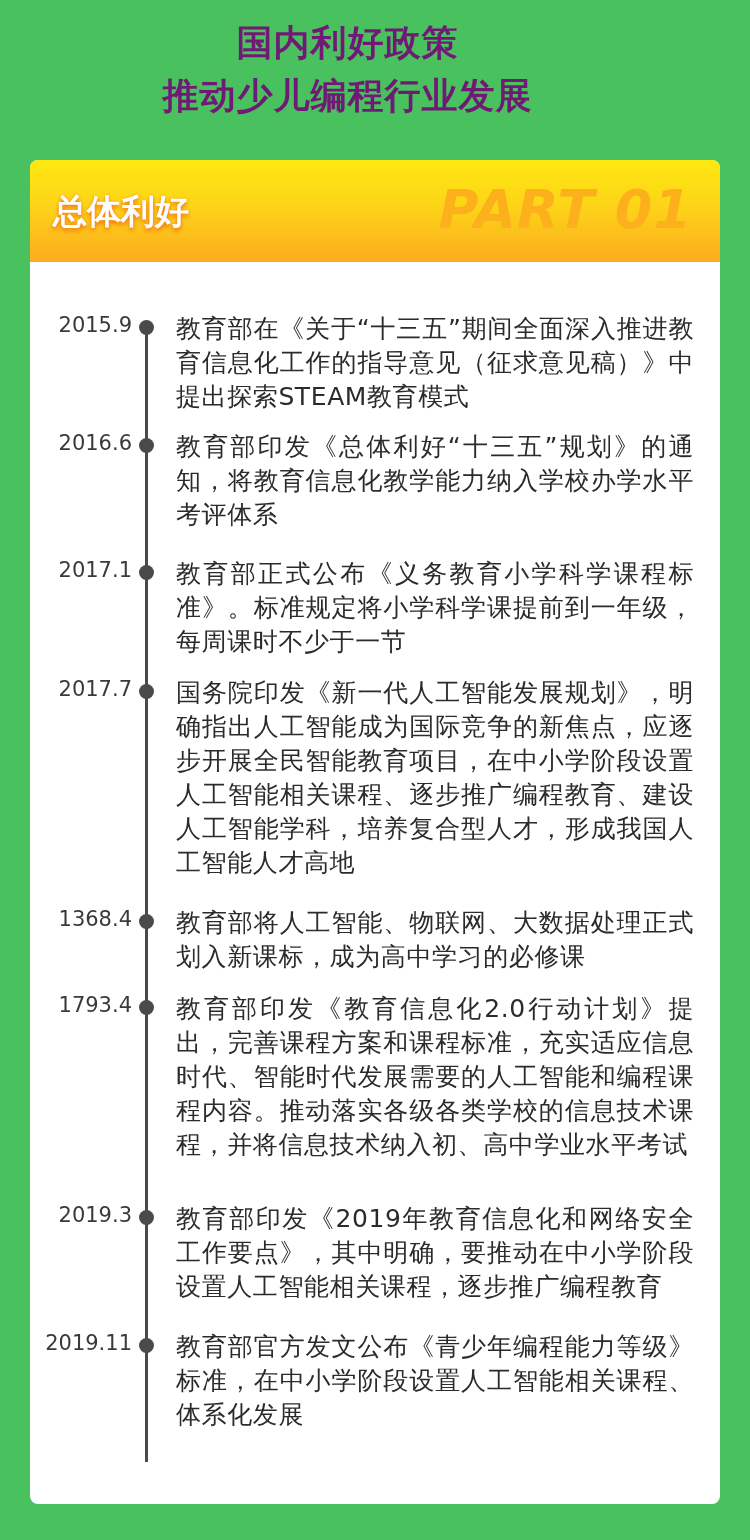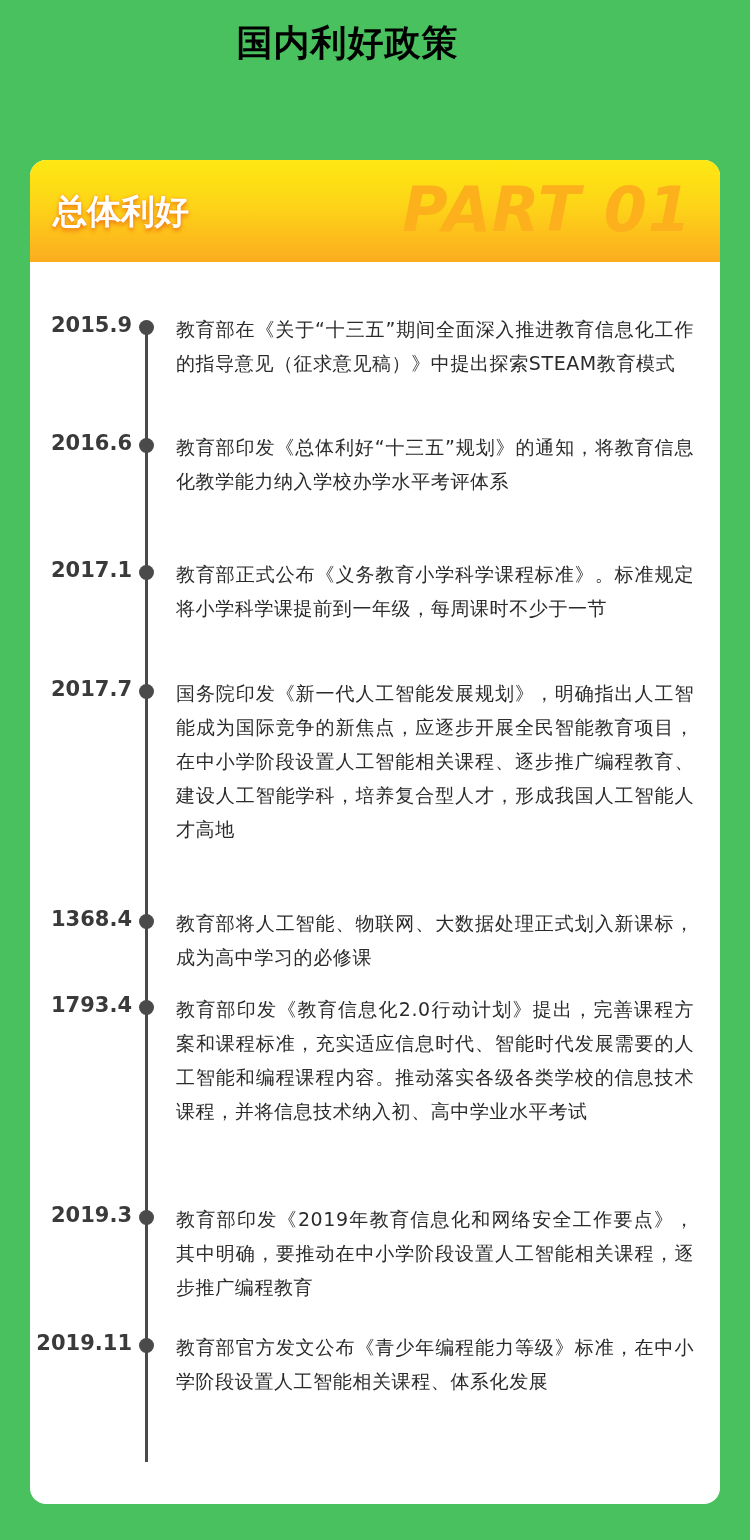--- a/index.html
+++ b/index.html
@@ -4,69 +4,70 @@
 <style>
   html, body { margin: 0; padding: 0; }
   body {
     width: 750px; height: 1540px; overflow: hidden;
     background: #48c15e;
     font-family: "DejaVu Sans", "Liberation Sans", sans-serif;
     position: relative;
   }
   .page-title {
     position: absolute; left: 0; top: 16px; width: 695px;
-    text-align: center; color: #000000;
+    text-align: center; color: #701a75;
     font-weight: bold; font-size: 36px; line-height: 53px;
     letter-spacing: 1px;
   }
   .page-title div { white-space: nowrap; }
   .card {
     position: absolute; left: 30px; top: 160px; width: 690px; height: 1344px;
-    background: #ffffff; border-radius: 16px; overflow: hidden;
+    background: #ffffff; border-radius: 8px; overflow: hidden;
   }
   .card-header {
     position: absolute; left: 0; top: 0; width: 690px; height: 102px;
     background: linear-gradient(to bottom, #fde812 0%, #fdd418 45%, #fcac1f 100%);
   }
   .section-title {
     position: absolute; left: 23px; top: 30px;
     color: #fff; font-size: 34px; font-weight: bold; line-height: 42px;
     text-shadow: 0 3px 4px #f07a12, 0 0 2px #f7891b;
     white-space: nowrap;
   }
   .part-label {
     position: absolute; right: 28px; top: 18px;
-    color: #fbb01c; font-size: 62px; font-weight: bold; font-style: italic;
+    color: #fbb01c; font-size: 54px; font-weight: bold; font-style: italic;
     line-height: 64px; letter-spacing: 1px; white-space: nowrap;
     font-family: "DejaVu Sans", sans-serif;
   }
   .timeline-line {
     position: absolute; left: 115px; top: 162px; width: 3px; height: 1140px;
     background: #4a4a4a;
   }
   .event { position: absolute; left: 0; width: 690px; }
   .date {
     position: absolute; right: 588px; top: -2px;
-    font-size: 21px; color: #3a3a3a; white-space: nowrap; line-height: 30px; font-weight: bold;
+    font-size: 21px; color: #3a3a3a; white-space: nowrap; line-height: 30px;
   }
   .dot {
     position: absolute; left: 109px; top: 8px; width: 15px; height: 15px;
     border-radius: 50%; background: #4a4a4a;
   }
   .desc {
     position: absolute; left: 146px; top: 0; width: 518px;
-    font-size: 19px; line-height: 34px; color: #2b2b2b;
+    font-size: 25px; line-height: 34px; color: #2b2b2b;
     letter-spacing: 0.6px; text-align: justify;
   }
 </style>
 </head>
 <body>
 
 <div class="page-title">
   <div>国内利好政策</div>
+  <div>推动少儿编程行业发展</div>
 </div>
 
 <div class="card">
   <div class="card-header">
     <div class="section-title">总体利好</div>
     <div class="part-label">PART 01</div>
   </div>
 
   <div class="timeline-line"></div>
 

